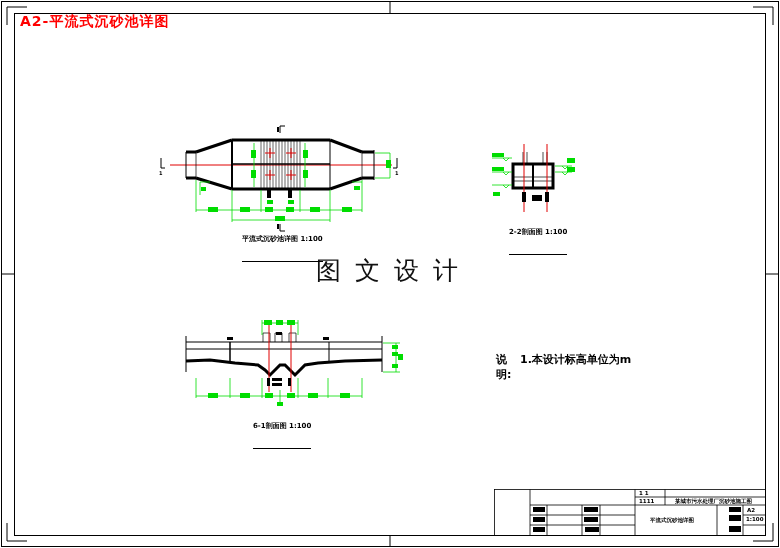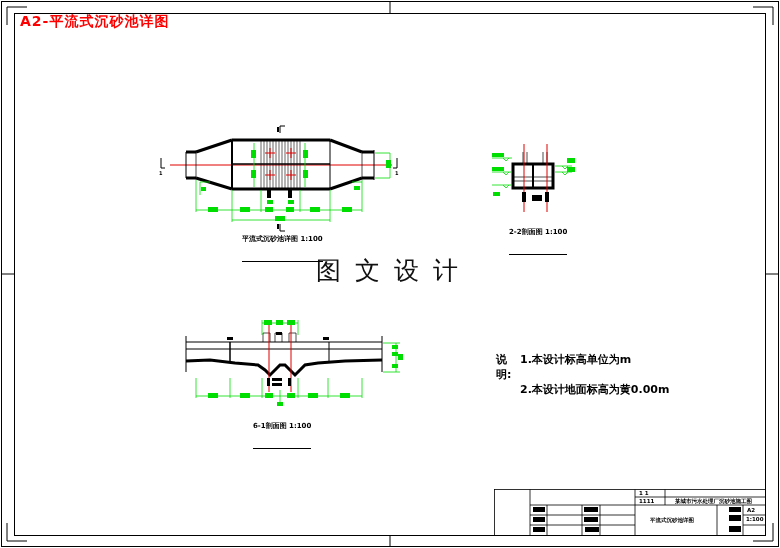--- a/index.html
+++ b/index.html
@@ -275,24 +275,20 @@
 
 <div class="caption" style="left:242px; top:236px;">平流式沉砂池详图  1:100</div>
 <div class="caption" style="left:509px; top:229px;">2-2剖面图  1:100</div>
 <div class="caption" style="left:253px; top:423px;">6-1剖面图  1:100</div>
 
 <div class="notes">
   <div class="row">
     <span class="lbl">说明:</span>
     <span>1.本设计标高单位为m</span>
   </div>
-  <div class="row">
-    <span class="lbl"></span>
-    <span>2.本设计地面标高为黄0.00m</span>
-  </div>
 </div>
 
 <div class="tb-text" style="left:639px; top:491px;">1 1</div>
 <div class="tb-text" style="left:639px; top:499px;">1111</div>
 <div class="tb-text" style="left:675px; top:499px;">某城市污水处理厂沉砂池施工图</div>
 <div class="tb-text" style="left:650px; top:518px;">平流式沉砂池详图</div>
 <div class="tb-text" style="left:747px; top:508px;">A2</div>
 <div class="tb-text" style="left:746px; top:517px;">1:100</div>
 
 </body></html>

